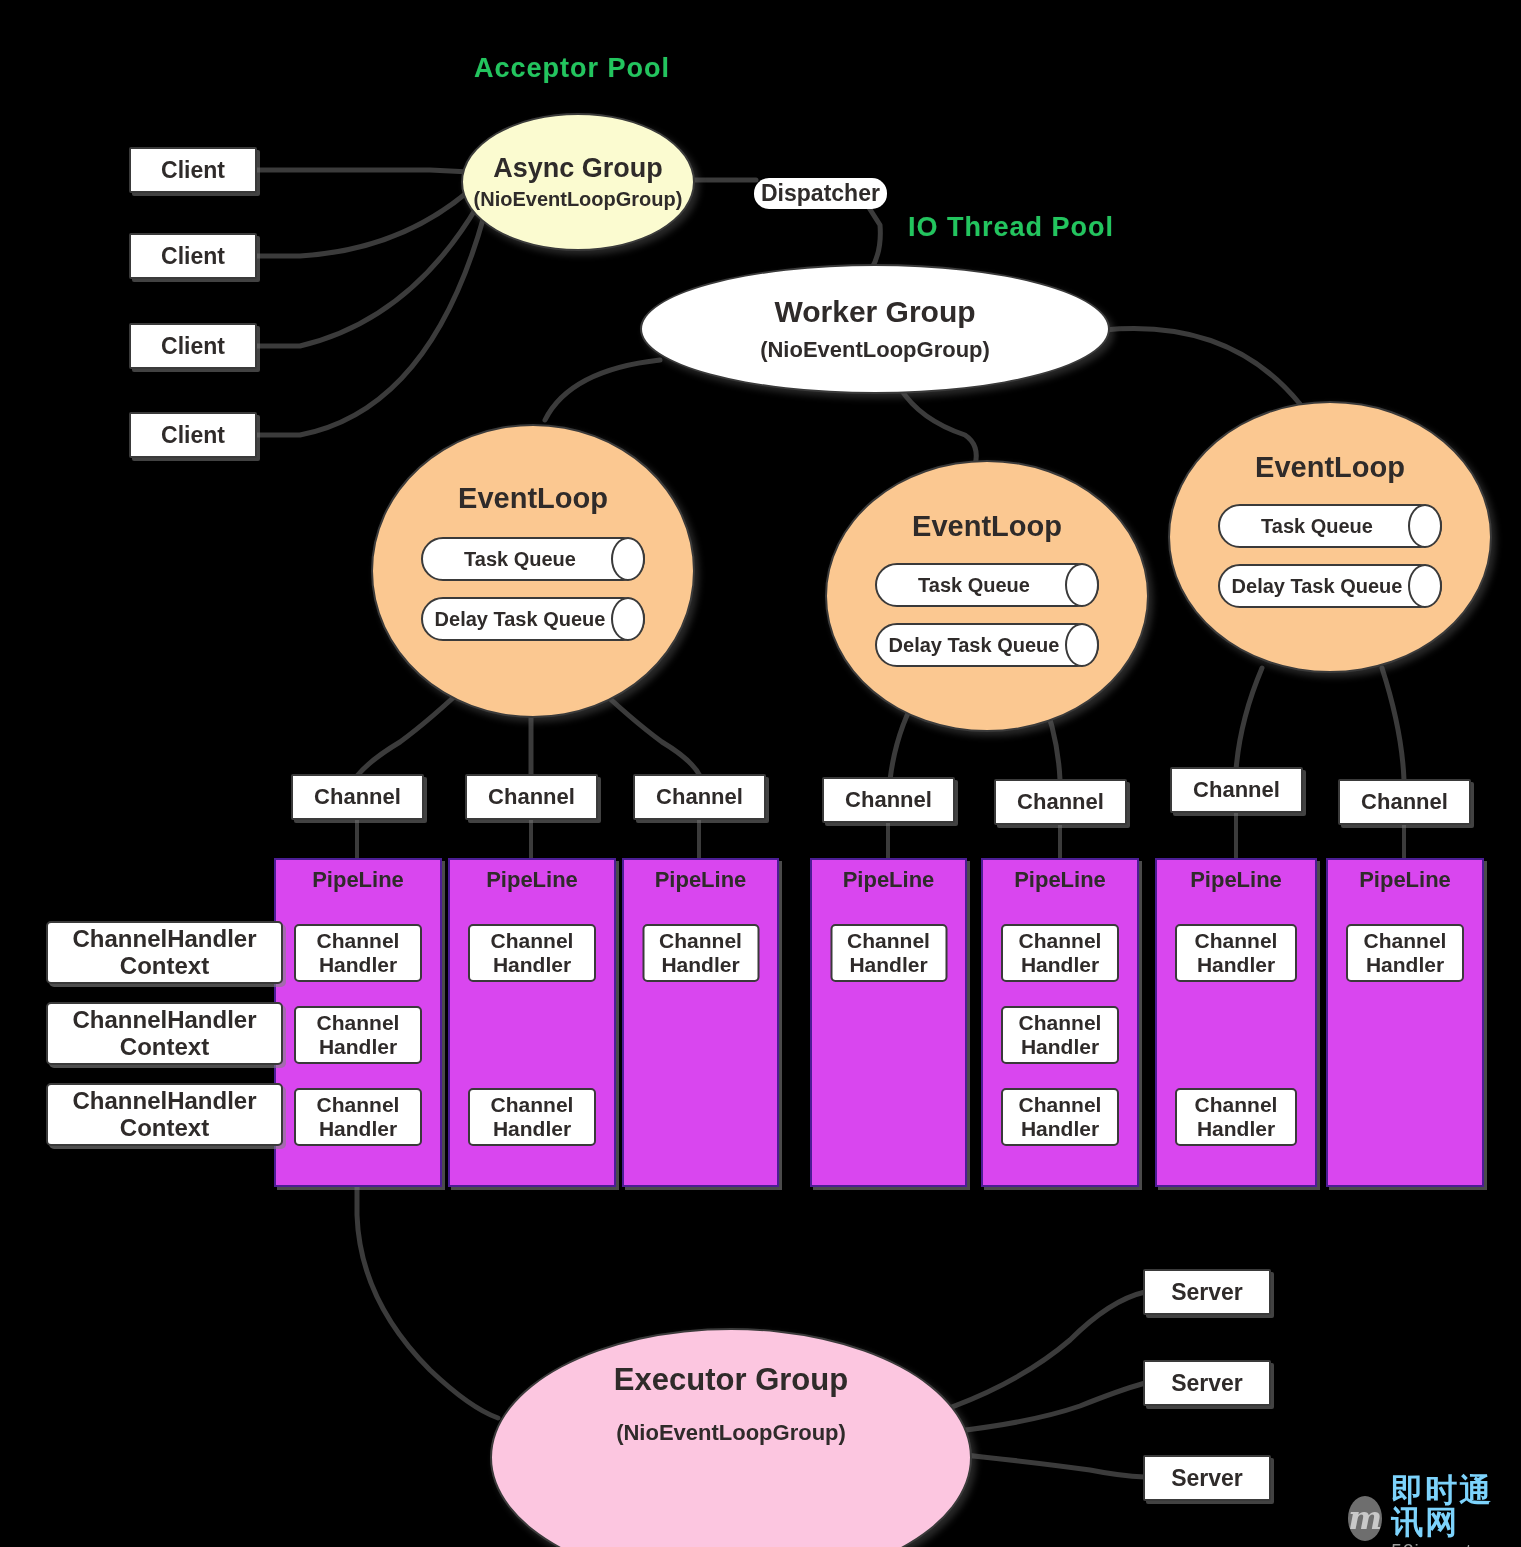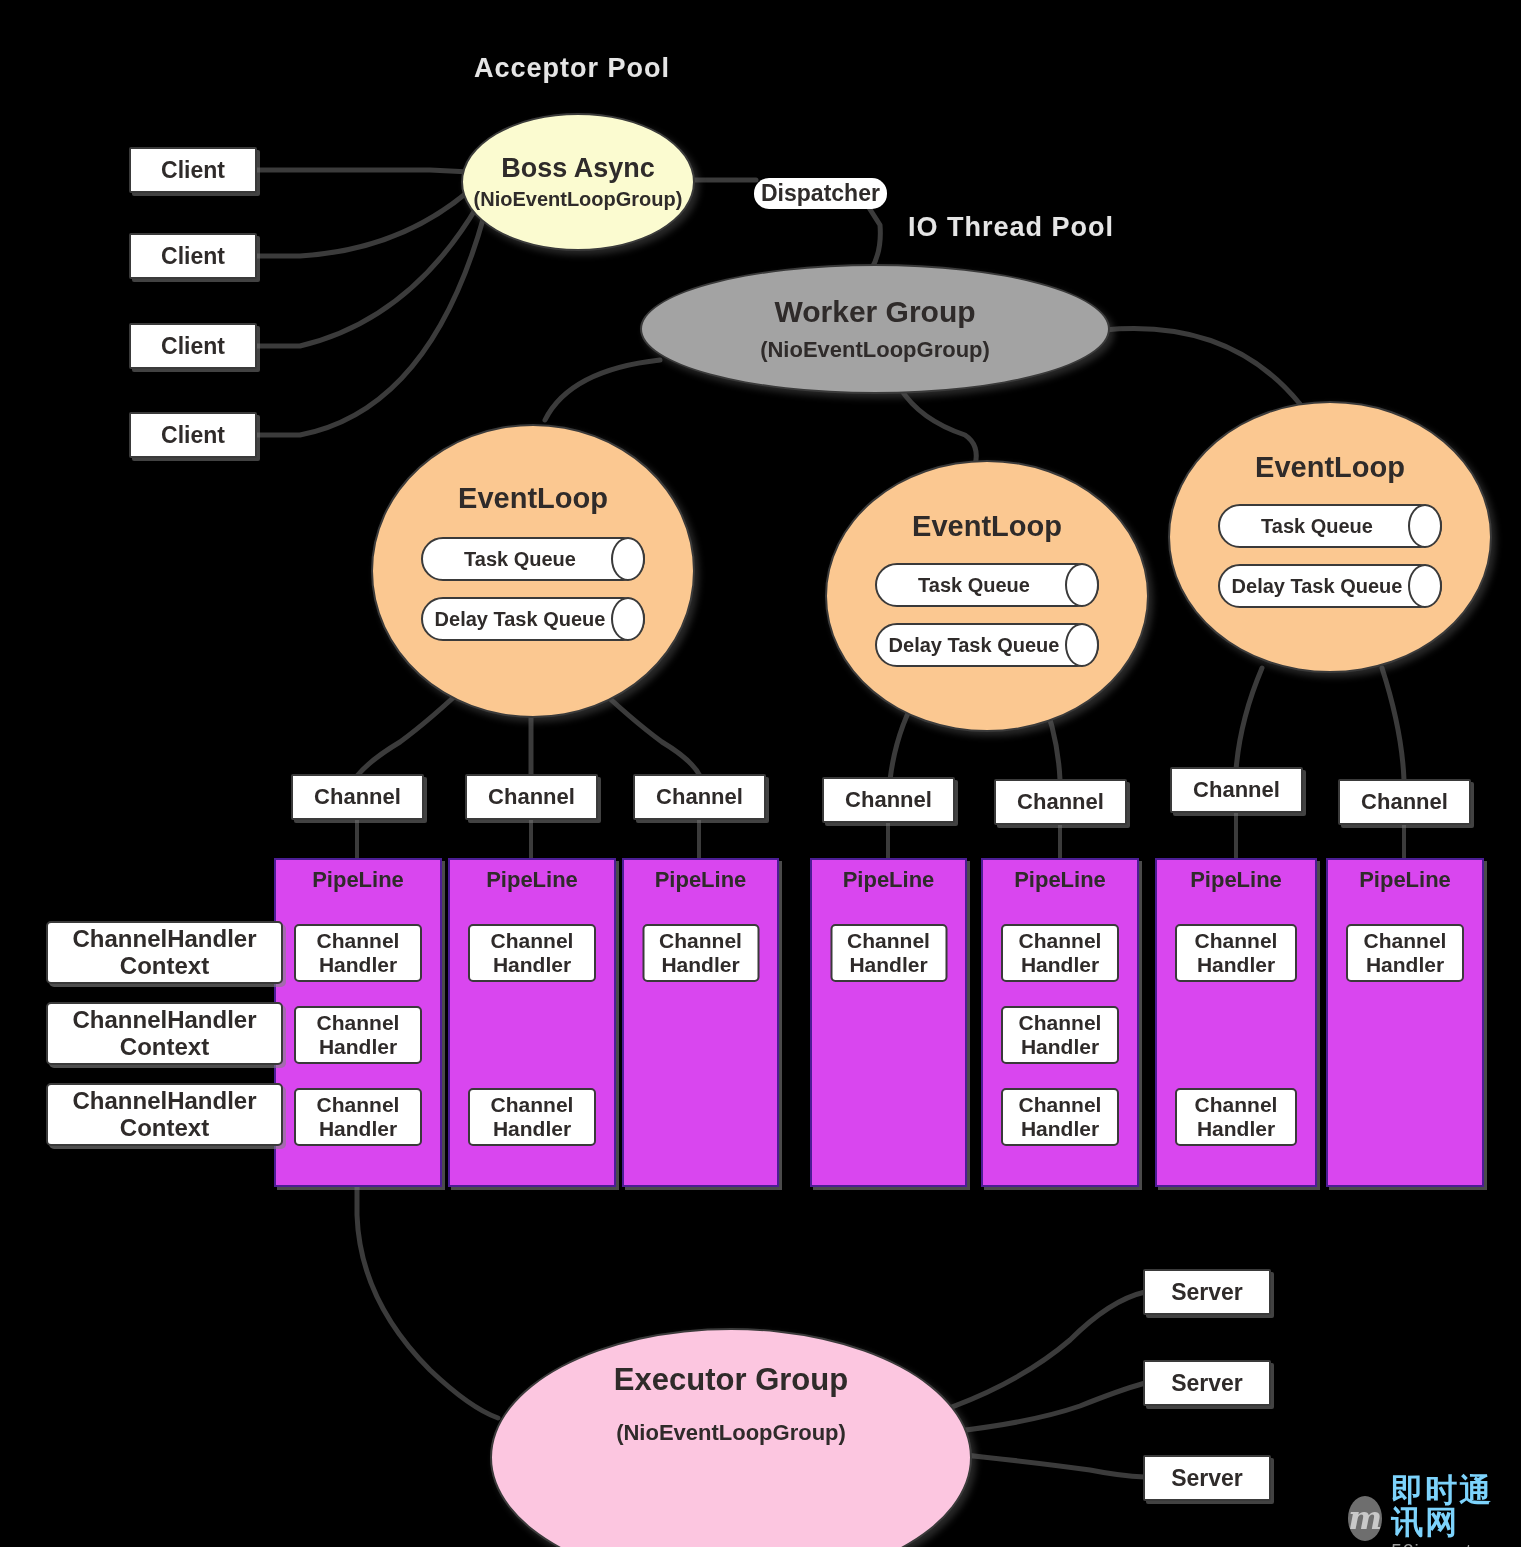--- a/index.html
+++ b/index.html
@@ -19,36 +19,36 @@
   .node{position:absolute;z-index:3;box-sizing:border-box;}
 
   .plainbox{
     background:#ffffff;border:2.5px solid #3a3a3a;border-radius:2px;
     display:flex;align-items:center;justify-content:center;text-align:center;
     font-weight:bold;color:#2f2b2a;
     box-shadow:3px 3px 0 rgba(120,120,120,.55);
   }
 
   .pool-label{
-    position:absolute;z-index:2;color:#e5e5e5;font-weight:bold;
+    position:absolute;z-index:2;color:#22c55e;font-weight:bold;
     letter-spacing:1px;font-size:27px;text-shadow:0 0 1px #2a2a2a;
   }
 
   .ellipse{
     position:absolute;z-index:3;border:2.5px solid #3a3a3a;border-radius:50%;
     display:flex;flex-direction:column;align-items:center;
     box-shadow:4px 4px 7px rgba(90,90,90,.45);
   }
   .ellipse .e-title{font-weight:bold;color:#2f2b2a;}
   .ellipse .e-sub{font-weight:bold;color:#2f2b2a;}
 
   
   #boss{background:#fbfbd0;}
   
-  #worker{background:#a3a3a3;}
+  #worker{background:#ffffff;}
   
   #executor{background:#fcc6e0;}
   
   .eventloop{background:#fbc891;}
 
   
   .cyl{
     position:relative;background:#ffffff;border:2.5px solid #3a3a3a;
     border-radius:40px;display:flex;align-items:center;justify-content:center;
     font-weight:bold;color:#2f2b2a;box-sizing:border-box;
@@ -158,21 +158,21 @@
       <span>Client</span>
     </div>
   <div class="node plainbox" style="left:129px;top:323px;width:128px;height:46px;font-size:23px;">
       <span>Client</span>
     </div>
   <div class="node plainbox" style="left:129px;top:412px;width:128px;height:46px;font-size:23px;">
       <span>Client</span>
     </div>
 
   <div class="ellipse" id="boss" style="left:461px;top:113px;width:230px;height:134px;justify-content:center;">
-    <div class="e-title" style="font-size:27px;">Boss Async</div>
+    <div class="e-title" style="font-size:27px;">Async Group</div>
     <div class="e-sub" style="font-size:20px;margin-top:4px;">(NioEventLoopGroup)</div>
   </div>
 
   <div class="dispatcher" style="left:754px;top:178px;border-radius:15px;">Dispatcher</div>
 
   <div class="ellipse" id="worker" style="left:640px;top:264px;width:466px;height:126px;justify-content:center;">
     <div class="e-title" style="font-size:30px;">Worker Group</div>
     <div class="e-sub" style="font-size:22px;margin-top:8px;">(NioEventLoopGroup)</div>
   </div>
 

